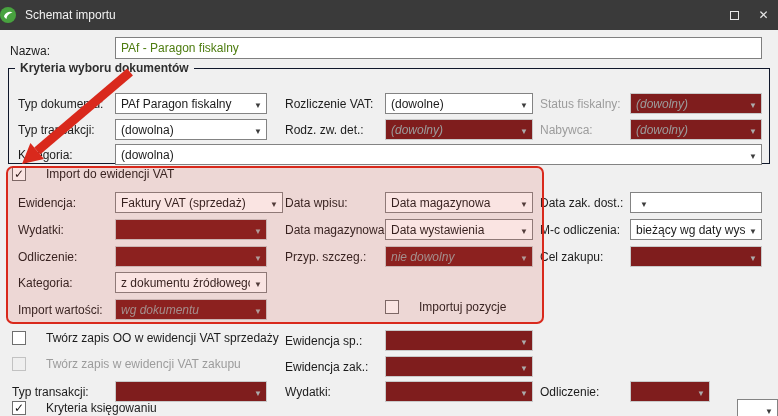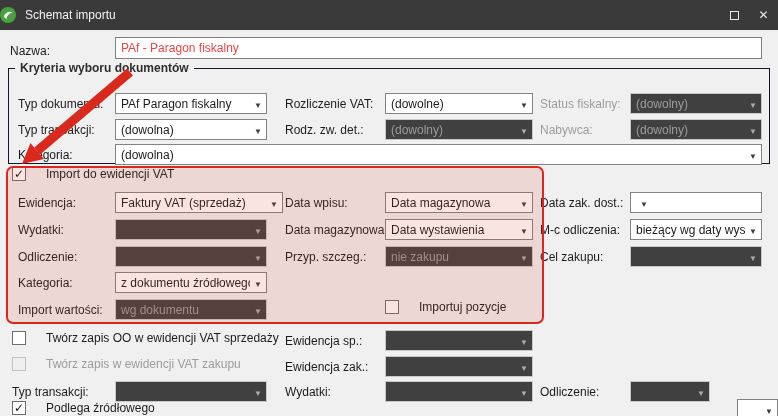--- a/index.html
+++ b/index.html
@@ -15,30 +15,30 @@
   .app-icon { width:16px; height:16px; display:block; }
   .titlebar .title { color:#f2f2f2; margin-left:9px; font-size:12px; }
   .win-btns { position:absolute; right:0; top:0; height:30px; display:flex; }
   .win-btn { width:29px; height:30px; display:flex; align-items:center; justify-content:center;
     color:#e9e9e9; font-size:12px; cursor:pointer; }
   .max-glyph { width:9px; height:9px; border:1px solid #e9e9e9; display:block; }
   
   .lbl { position:absolute; white-space:nowrap; }
   .lbl.dis { color:#9c9c9c; }
   .field-input { position:absolute; height:22px; border:1px solid #7f7f7f; background:#fff;
-    padding:0 5px; font:inherit; color:#ef4444; }
+    padding:0 5px; font:inherit; color:#4d7c0f; }
   .group { position:absolute; border:1px solid #0f172a; }
   .group-caption { position:absolute; top:-8px; left:6px; background:#f0f0f0; padding:0 5px;
     font-weight:bold; color:#2e2e2e; white-space:nowrap; }
   .combo { position:absolute; height:21px; background:#fff; border:1px solid #838383;
     display:flex; align-items:center; padding-left:5px; cursor:default;justify-content:space-between; }
   .combo .val { flex:1 1 auto; white-space:nowrap; overflow:hidden; }
   .combo .arr { flex:0 0 16px; text-align:center; color:#3c3c3c; }
   .combo .arr::after { content:"▼"; font-size:8px; }
-  .combo.dis { background:#404040; border-color:#c9c9c9; color:#9c9c9c; }
+  .combo.dis { background:#7f1d1d; border-color:#c9c9c9; color:#9c9c9c;font-style:italic; }
   .combo.dis .arr { color:#ababab; }
   .check { position:absolute; display:flex; align-items:center; gap:20px; white-space:nowrap; cursor:default; }
   .cbox { width:14px; height:14px; background:#fff; border:1px solid #6e6e6e; flex:0 0 14px;
     display:flex; align-items:center; justify-content:center; color:#141414; font-weight:bold; }
   .cbox.checked::after { content:"✓"; font-size:12px; line-height:1; }
   .check.dis .cbox { background:#efefef; border-color:#c2c2c2; }
   .check.dis { color:#9c9c9c; }
   
   .hl-box { position:absolute; left:6px; top:166px; width:538px; height:158px;
     border:2px solid #d9291c; border-radius:7px; background:rgba(222,64,52,0.14);
@@ -147,21 +147,21 @@
     <span class="arr"></span>
   </div>
 
   <span class="lbl" style="left:18px;top:250px">Odliczenie:</span>
   <div class="combo dis" style="left:115px;top:246px;width:152px">
     <span class="val"></span>
     <span class="arr"></span>
   </div>
   <span class="lbl" style="left:285px;top:250px">Przyp. szczeg.:</span>
   <div class="combo dis" style="left:385px;top:246px;width:148px">
-    <span class="val">nie zakupu</span>
+    <span class="val">nie dowolny</span>
     <span class="arr"></span>
   </div>
   <span class="lbl" style="left:540px;top:250px">Cel zakupu:</span>
   <div class="combo dis" style="left:630px;top:246px;width:132px">
     <span class="val"></span>
     <span class="arr"></span>
   </div>
 
   <span class="lbl" style="left:18px;top:276px">Kategoria:</span>
   <div class="combo" style="left:115px;top:272px;width:152px">
@@ -210,21 +210,21 @@
     <span class="arr"></span>
   </div>
   <span class="lbl" style="left:540px;top:385px">Odliczenie:</span>
   <div class="combo dis" style="left:630px;top:381px;width:80px">
     <span class="val"></span>
     <span class="arr"></span>
   </div>
 
   <div class="check" style="left:12px;top:401px">
     <span class="cbox checked"></span>
-    <span>Podlega źródłowego</span>
+    <span>Kryteria księgowaniu</span>
   </div>
   <div class="combo" style="left:737px;top:399px;width:41px">
     <span class="val"></span>
     <span class="arr"></span>
   </div>
 
   <div class="hl-box"></div>
   <svg class="arrow-svg" width="778" height="416" viewBox="0 0 778 416">
     <line x1="130" y1="72" x2="37.2" y2="151" stroke="#d9291c" stroke-width="9"></line>
     <polygon points="22,164 30.4,143 44,159" fill="#d9291c"></polygon>

